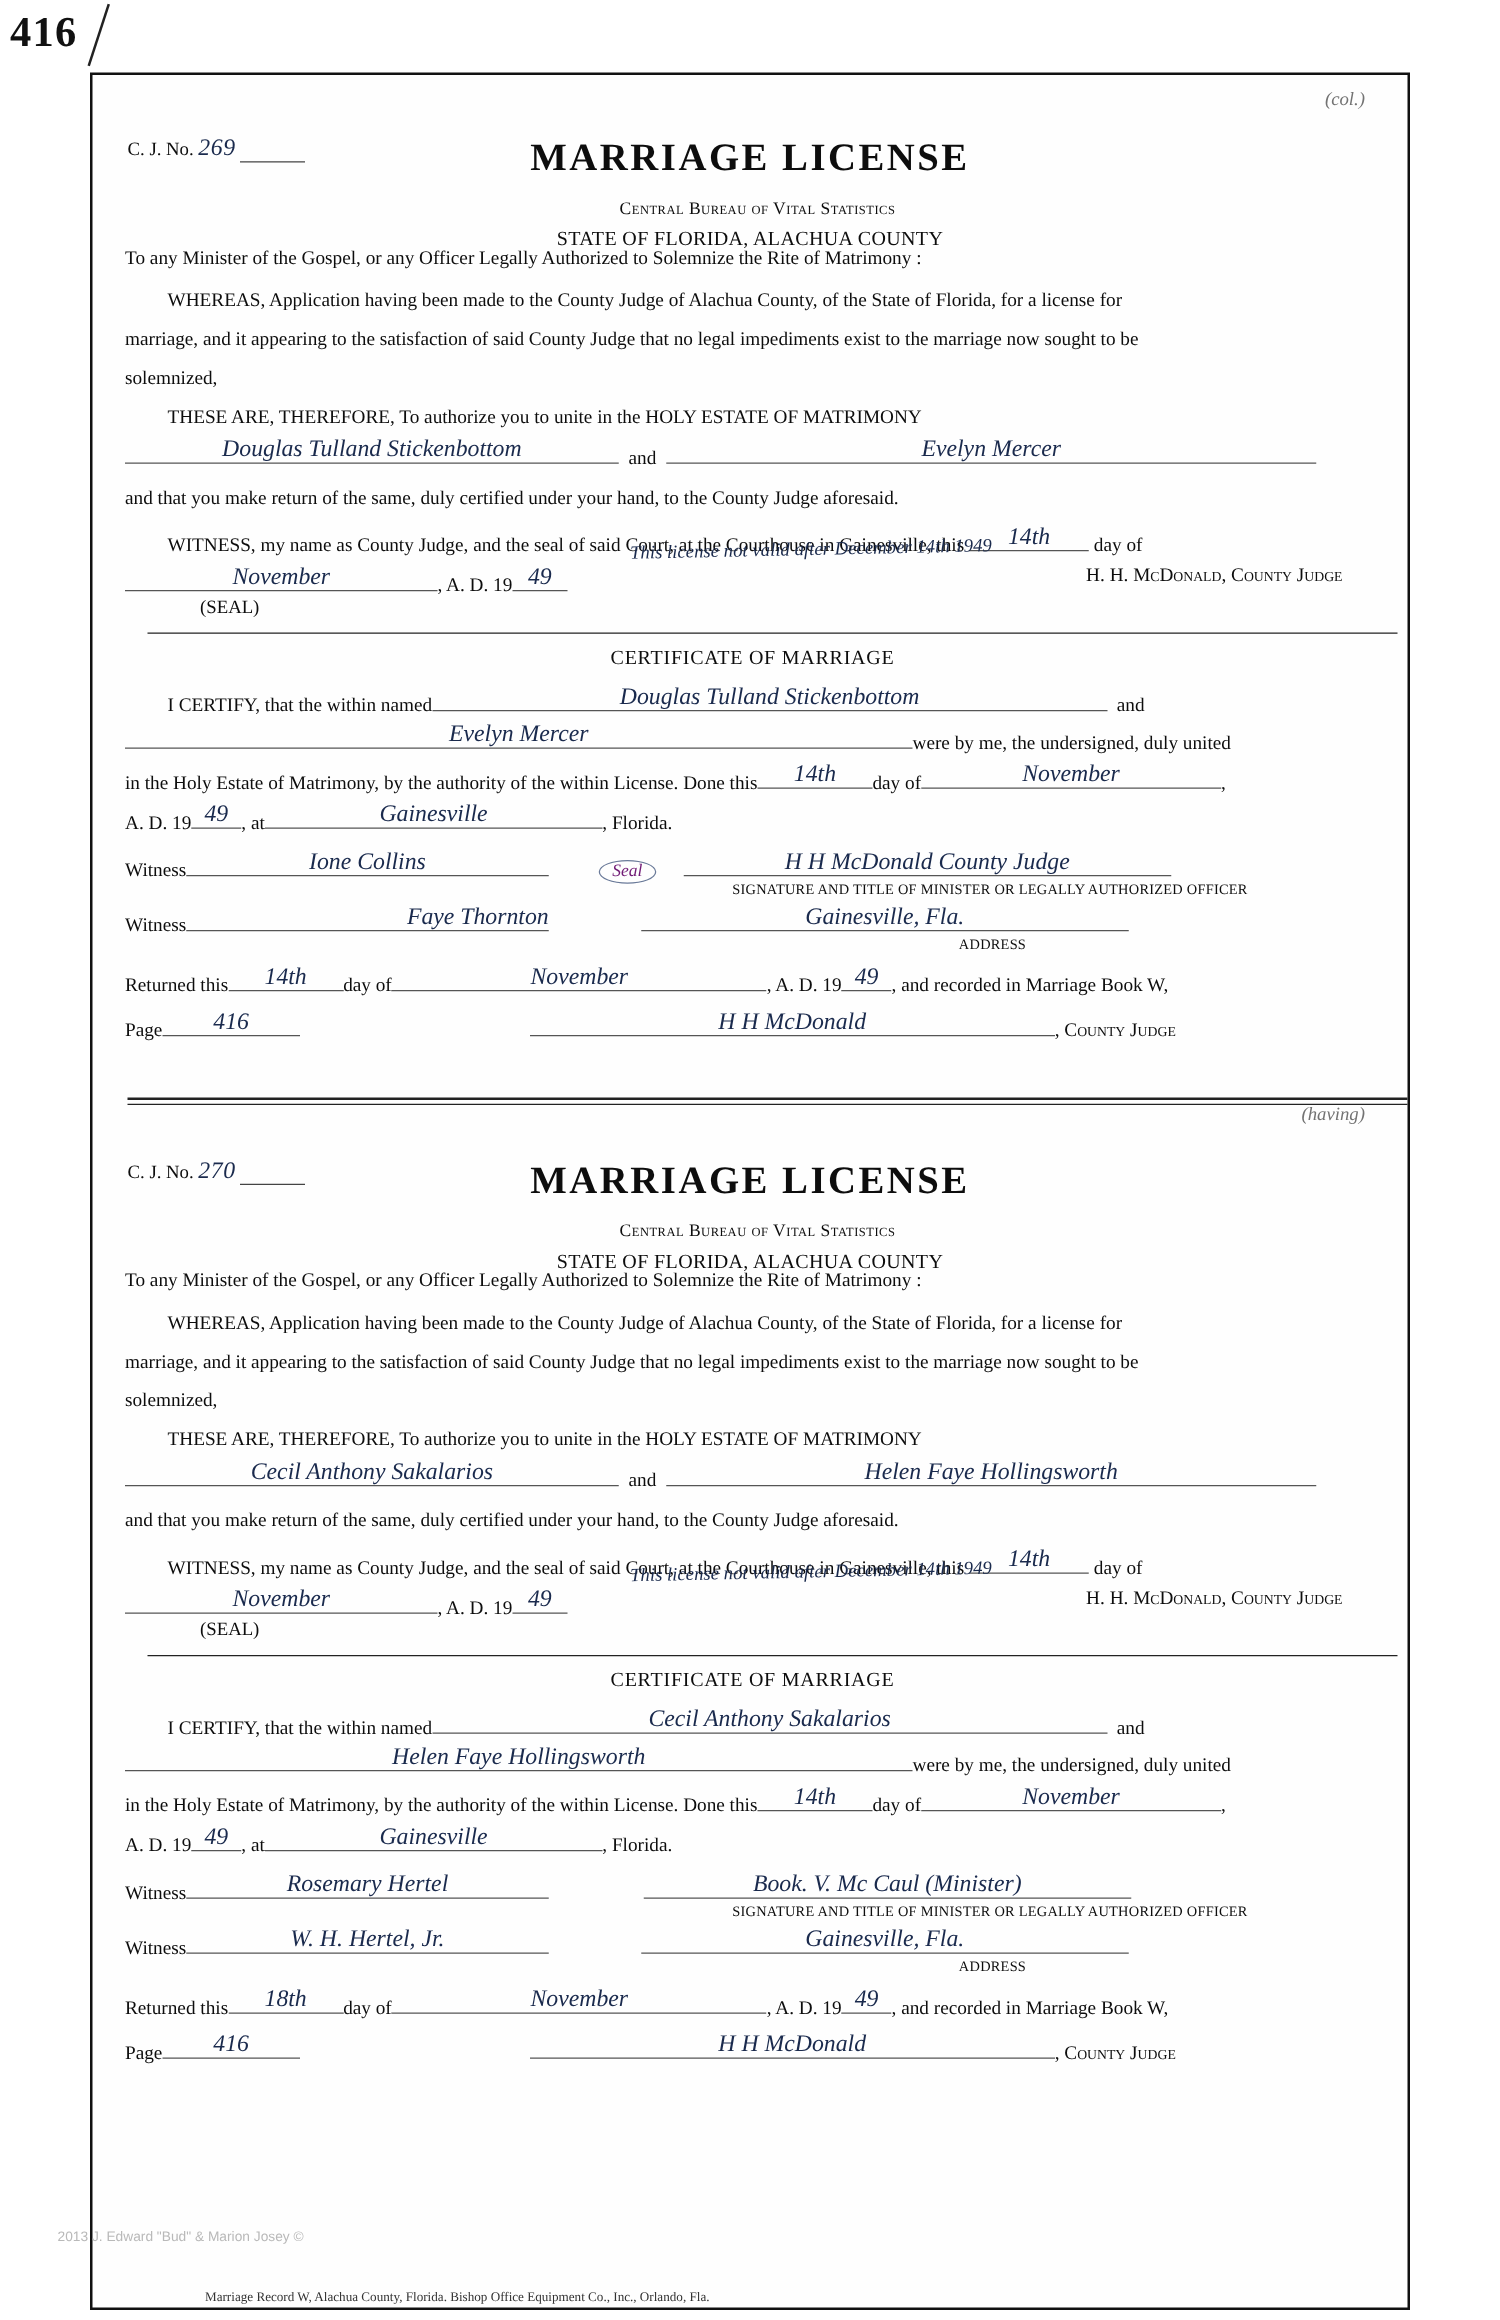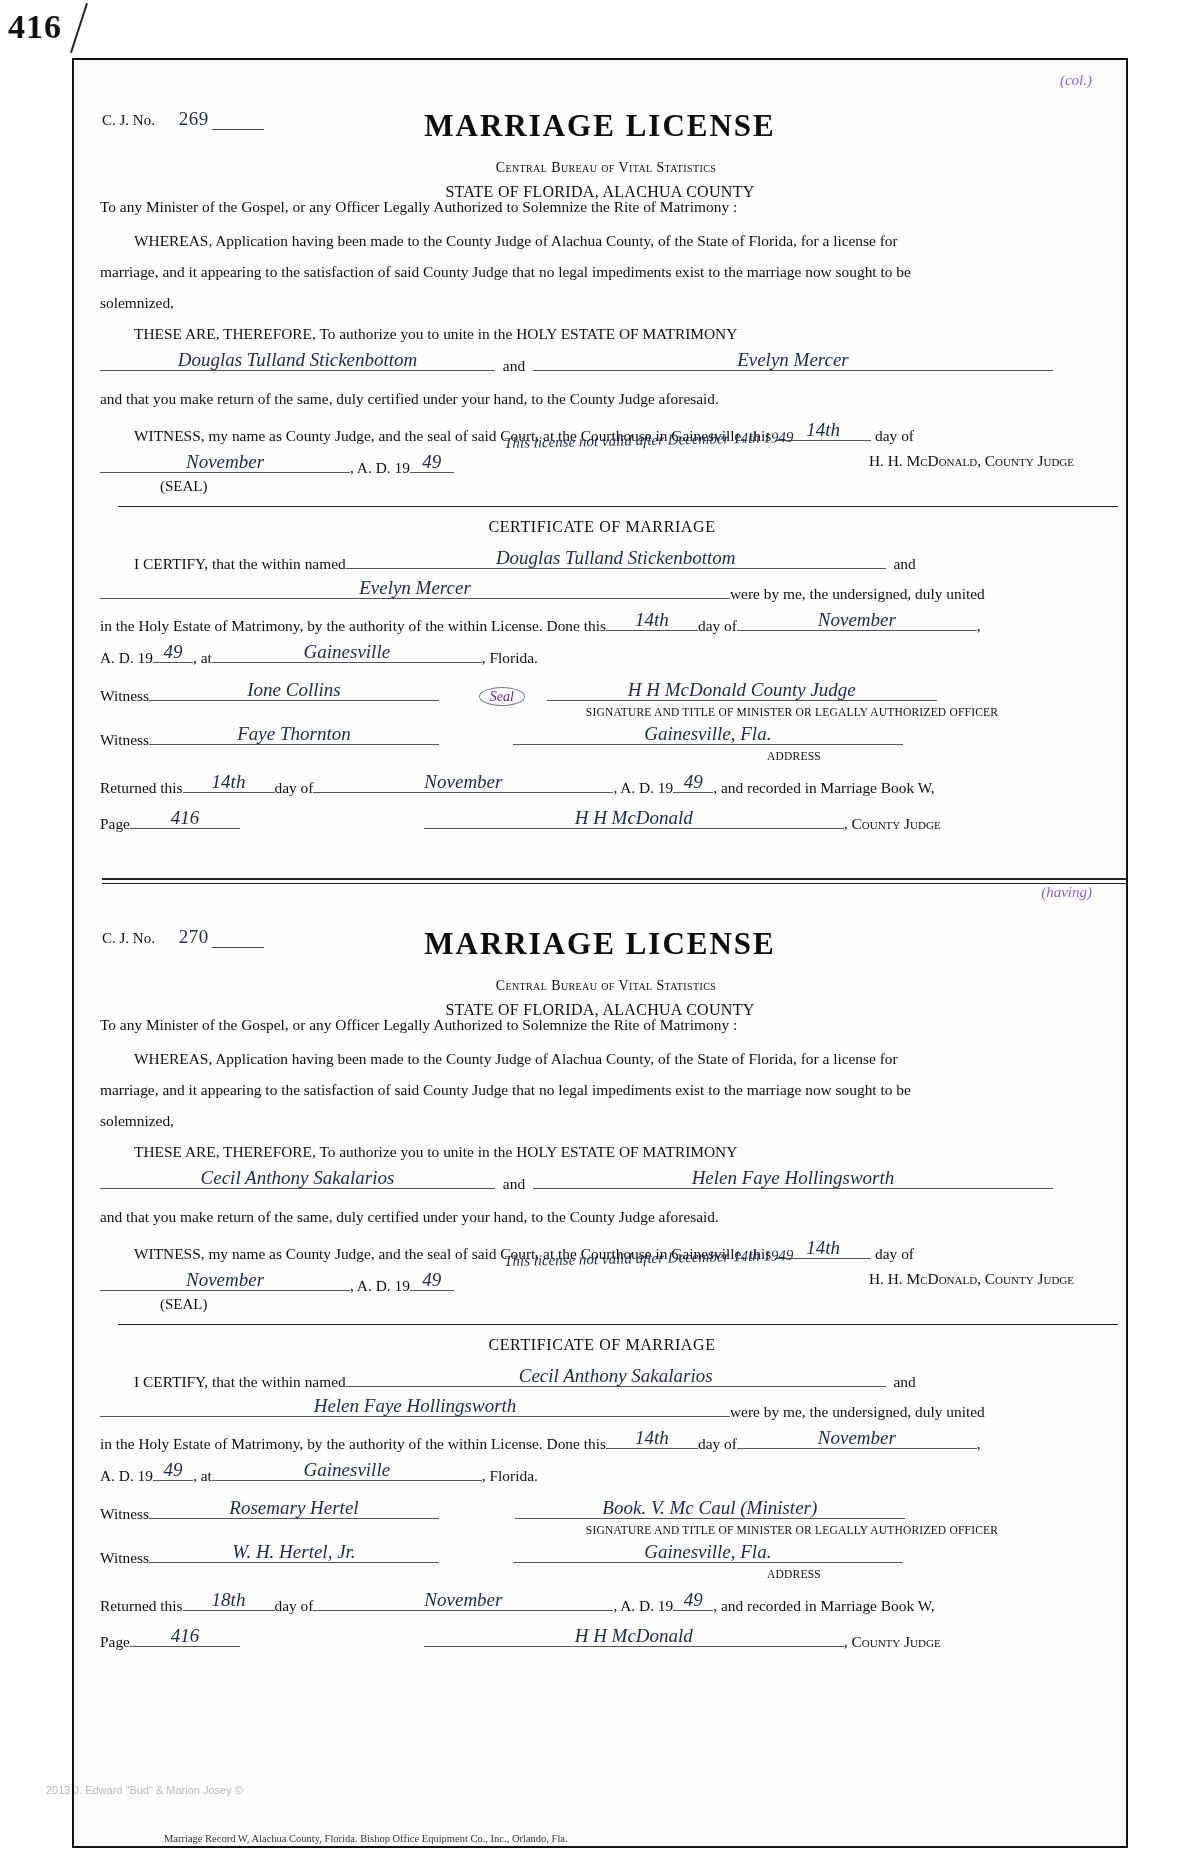--- a/index.html
+++ b/index.html
@@ -28,21 +28,21 @@
     box-sizing:border-box;
   }
   .form{
     position:relative;
     padding:0 26px;
     box-sizing:border-box;
   }
   .corner-note{
     position:absolute;right:34px;
     font-family:"Liberation Serif", serif;
-    font-style:italic;font-size:15px;color:#8b5cf6;
+    font-style:italic;font-size:15px;color:#737373;
   }
   .cj{
     position:absolute;left:28px;
     font-size:15px;font-family:"Liberation Serif", serif;
   }
   .cj .hw{font-size:19px;}
   h1.title{
     text-align:center;margin:16px;
     font-family:"Liberation Serif", serif;
     font-weight:bold;font-size:31px;letter-spacing:2px;
@@ -53,24 +53,24 @@
   }
   .statename{
     text-align:center;font-size:16px;margin-top:7px;letter-spacing:.3px;
   }
   p.body{
     font-size:15.4px;margin:0;line-height:1.15;
   }
   .ind{ text-indent:34px; }
   .hw{
     font-family:"Liberation Serif", serif;
+    font-style:italic;
     color:#1a2a4d;
     font-size:19px;
     letter-spacing:.5px;
-    margin-left:20px;
   }
   .rule{
     border-bottom:1px solid #444;
     display:inline-block;
     vertical-align:bottom;
   }
   .fill{
     display:inline-block;
     border-bottom:1px solid #555;
     text-align:center;
@@ -201,21 +201,21 @@
     </div>
 
     <div class="row" style="top:620px;font-size:15.4px;">
       <span>Witness</span><span class="fill" style="width:290px;">Ione Collins</span>
       <span class="sealword" style="margin-left:36px;">Seal</span>
       <span class="fill" style="width:390px;margin-left:18px;">H H McDonald  County Judge</span>
     </div>
     <div style="position:absolute;left:508px;top:646px;width:420px;" class="label-under">SIGNATURE AND TITLE OF MINISTER OR LEGALLY AUTHORIZED OFFICER</div>
 
     <div class="row" style="top:664px;font-size:15.4px;">
-      <span>Witness</span><span class="fill" style="width:290px;">Faye Thornton</span>
+      <span>Witness</span><span class="fill" style="width:290px;text-align:right;">Faye Thornton</span>
       <span class="fill" style="width:390px;margin-left:70px;">Gainesville, Fla.</span>
     </div>
     <div style="position:absolute;left:560px;top:690px;width:320px;" class="label-under">ADDRESS</div>
 
     <div class="row" style="top:712px;font-size:15.4px;">
       <span>Returned this</span><span class="fill" style="width:92px;">14th</span><span>day of</span><span class="fill" style="width:300px;">November</span><span>, A. D. 19</span><span class="fill" style="width:40px;">49</span><span>, and recorded in Marriage Book W,</span>
     </div>
 
     <div class="row" style="top:748px;font-size:15.4px;">
       <span>Page</span><span class="fill" style="width:110px;">416</span>

